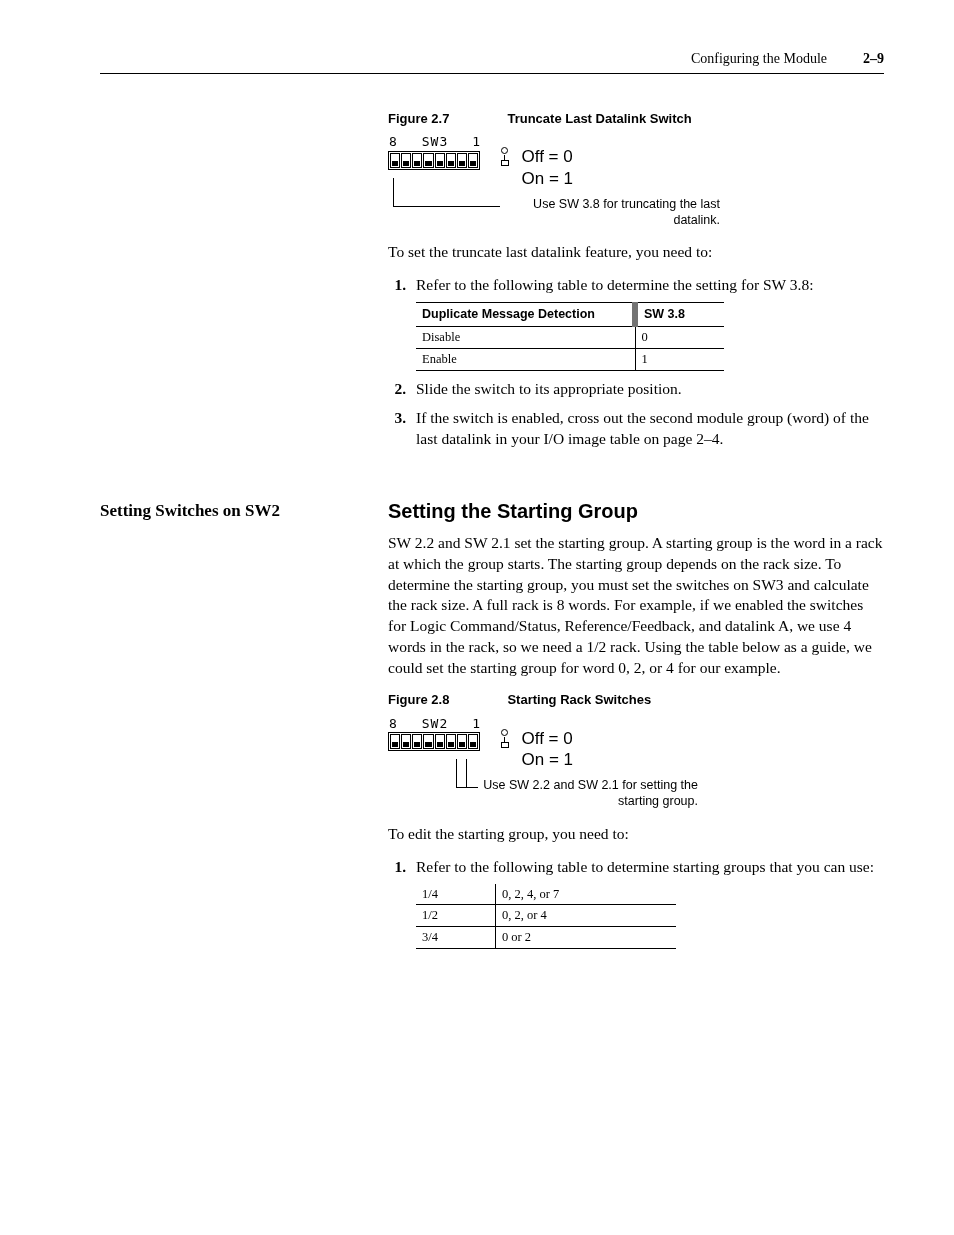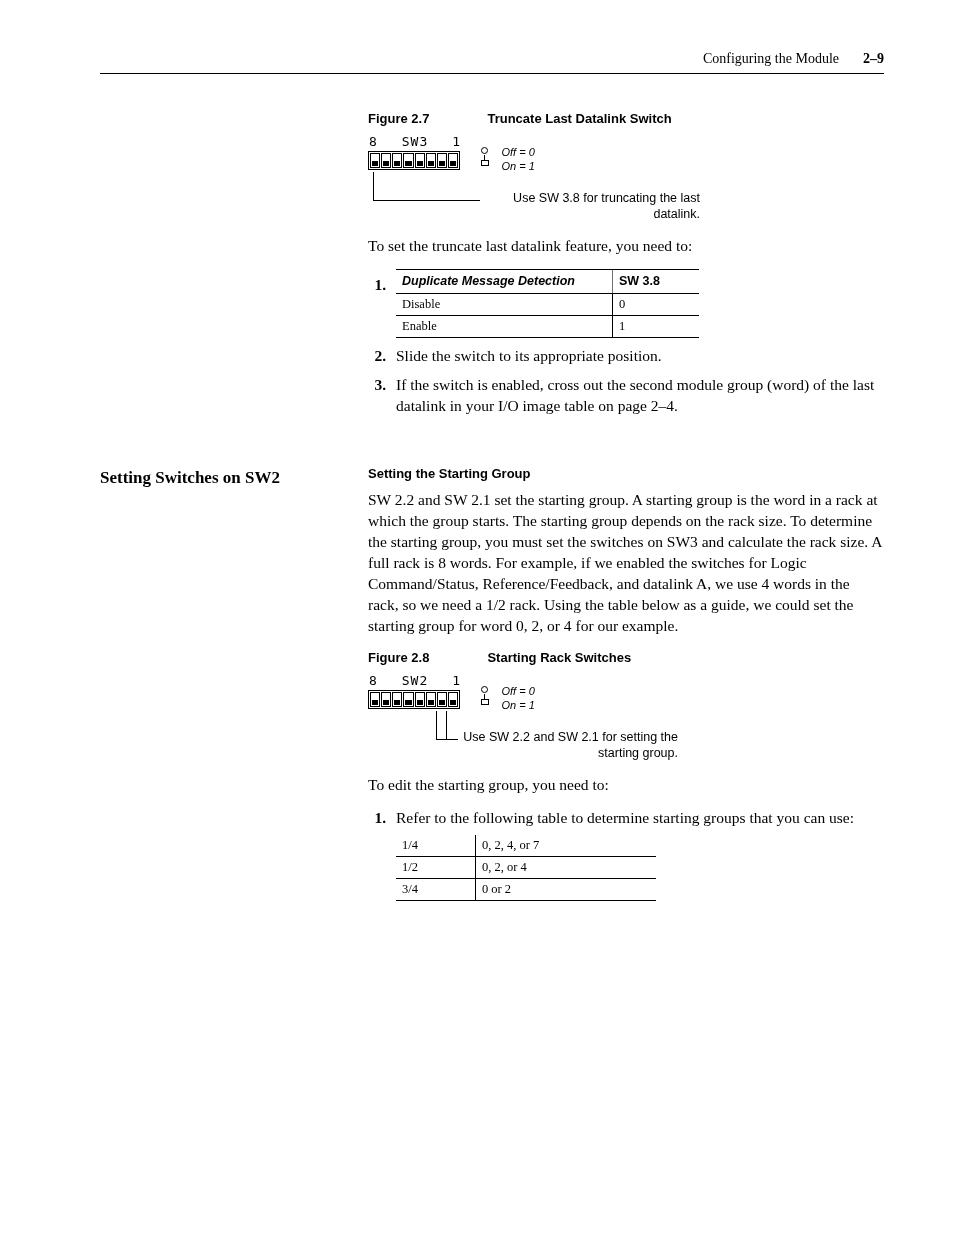--- a/index.html
+++ b/index.html
@@ -7,31 +7,31 @@
     font-size: 15px;
     color: #000;
     background: #fff;
     margin: 0;
     padding: 50px 70px 80px 100px;
     line-height: 1.35;
   }
   .header-row {
     display: flex;
     justify-content: flex-end;
-    gap: 24px;
+    gap: 36px;
     font-size: 14px;
     padding-bottom: 4px;
     border-bottom: 1.5px solid #000;
     margin-bottom: 28px;
   }
   .header-page { font-weight: bold; }
   .two-col {
     display: grid;
     grid-template-columns: 260px 1fr;
-    column-gap: 8px;
+    column-gap: 28px;
   }
   .left-heading {
     font-family: Liberation Serif, serif;
     font-weight: bold;
     font-size: 17px;
     padding-top: 2px;
   }
   .content-col { }
   .fig-title-row {
     font-family: Arial, Helvetica, sans-serif;
@@ -95,26 +95,25 @@
   .knob-stem {
     width:1px; height:5px; background:#000; margin:0 auto;
   }
   .knob-bot {
     width:6px; height:4px; border:1px solid #000; margin:0 auto;
   }
   .legend-col {
     display: inline-block;
     vertical-align: top;
     font-family: Arial, Helvetica, sans-serif;
-    font-size: 11px;
+    font-size: 17px;
     margin-left: 8px;
     position: relative;
     top: 13px;
     line-height: 1.25;
-    font-style: italic;
   }
   .callout-row {
     display: flex;
     align-items: flex-start;
     margin-top: 2px;
     text-align: right;
   }
   .callout-diagram {
     position: relative;
     width: 112px;
@@ -152,37 +151,37 @@
     border-collapse: collapse;
     font-family: Arial, Helvetica, sans-serif;
     font-size: 12.5px;
     margin: 6px 0 4px 0;
   }
   table.data th {
     text-align: left;
     font-weight: bold;
     border-top: 1.5px solid #000;
     border-bottom: 1.5px solid #000;
-    border-left: 1px solid #737373;
+    border-left: 6px solid #737373;
     padding: 3px 10px 3px 6px;
   }
-  table.data th:first-child { border-left: none; font-style: italic; }
+  table.data th:first-child { border-left: none; }
   table.data td {
     border-bottom: 1px solid #000;
     border-left: 1px solid #000;
     padding: 2px 10px 2px 6px;
     font-family: Liberation Serif, serif;
   }
   table.data td:first-child { border-left: none; }
   table.data tr:last-child td { border-bottom: 1.5px solid #000; }
   .section-gap { height: 36px; }
   .subhead {
     font-family: Arial, Helvetica, sans-serif;
     font-weight: bold;
-    font-size: 13px;
+    font-size: 20px;
     margin-bottom: 8px;
   }
 </style>
 </head>
 <body>
 
 <div class="header-row">
   <span>Configuring the Module</span>
   <span class="header-page">2–9</span>
 </div>
@@ -226,20 +225,21 @@
             <div class="horiz"></div>
         </div>
         <div class="callout-text">Use SW 3.8 for truncating the last datalink.</div>
       </div>
     </div>
 
     <p class="body">To set the truncate last datalink feature, you need to:</p>
 
     <ol class="steps">
       <li>
+        <span>Refer to the following table to determine the setting for SW 3.8:</span>
         <table class="data" style="min-width:300px;">
           <tbody>
               <tr>
             <th style="width:200px;">Duplicate Message Detection</th>
             <th style="width:70px;">SW 3.8</th>
           </tr>
           <tr>
             <td>Disable</td>
             <td>0</td>
           </tr>

